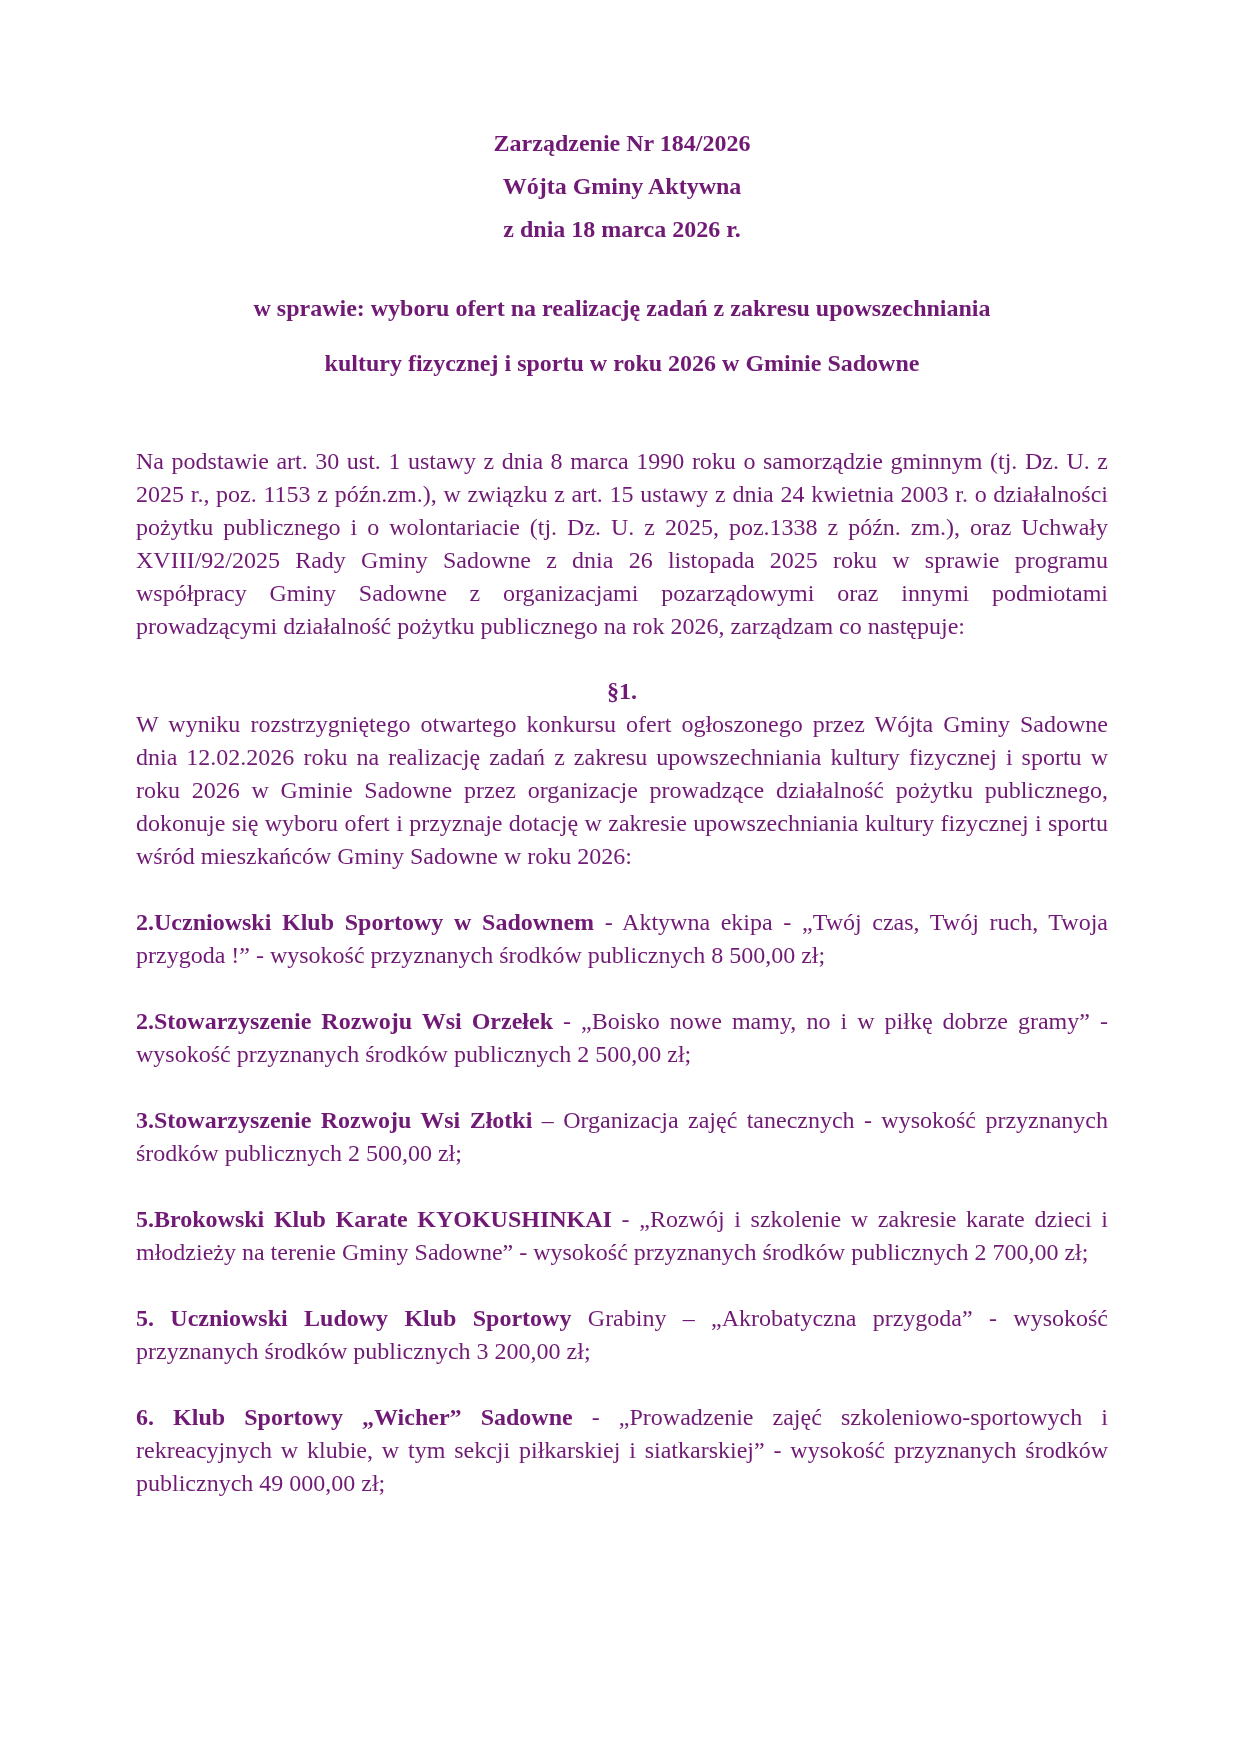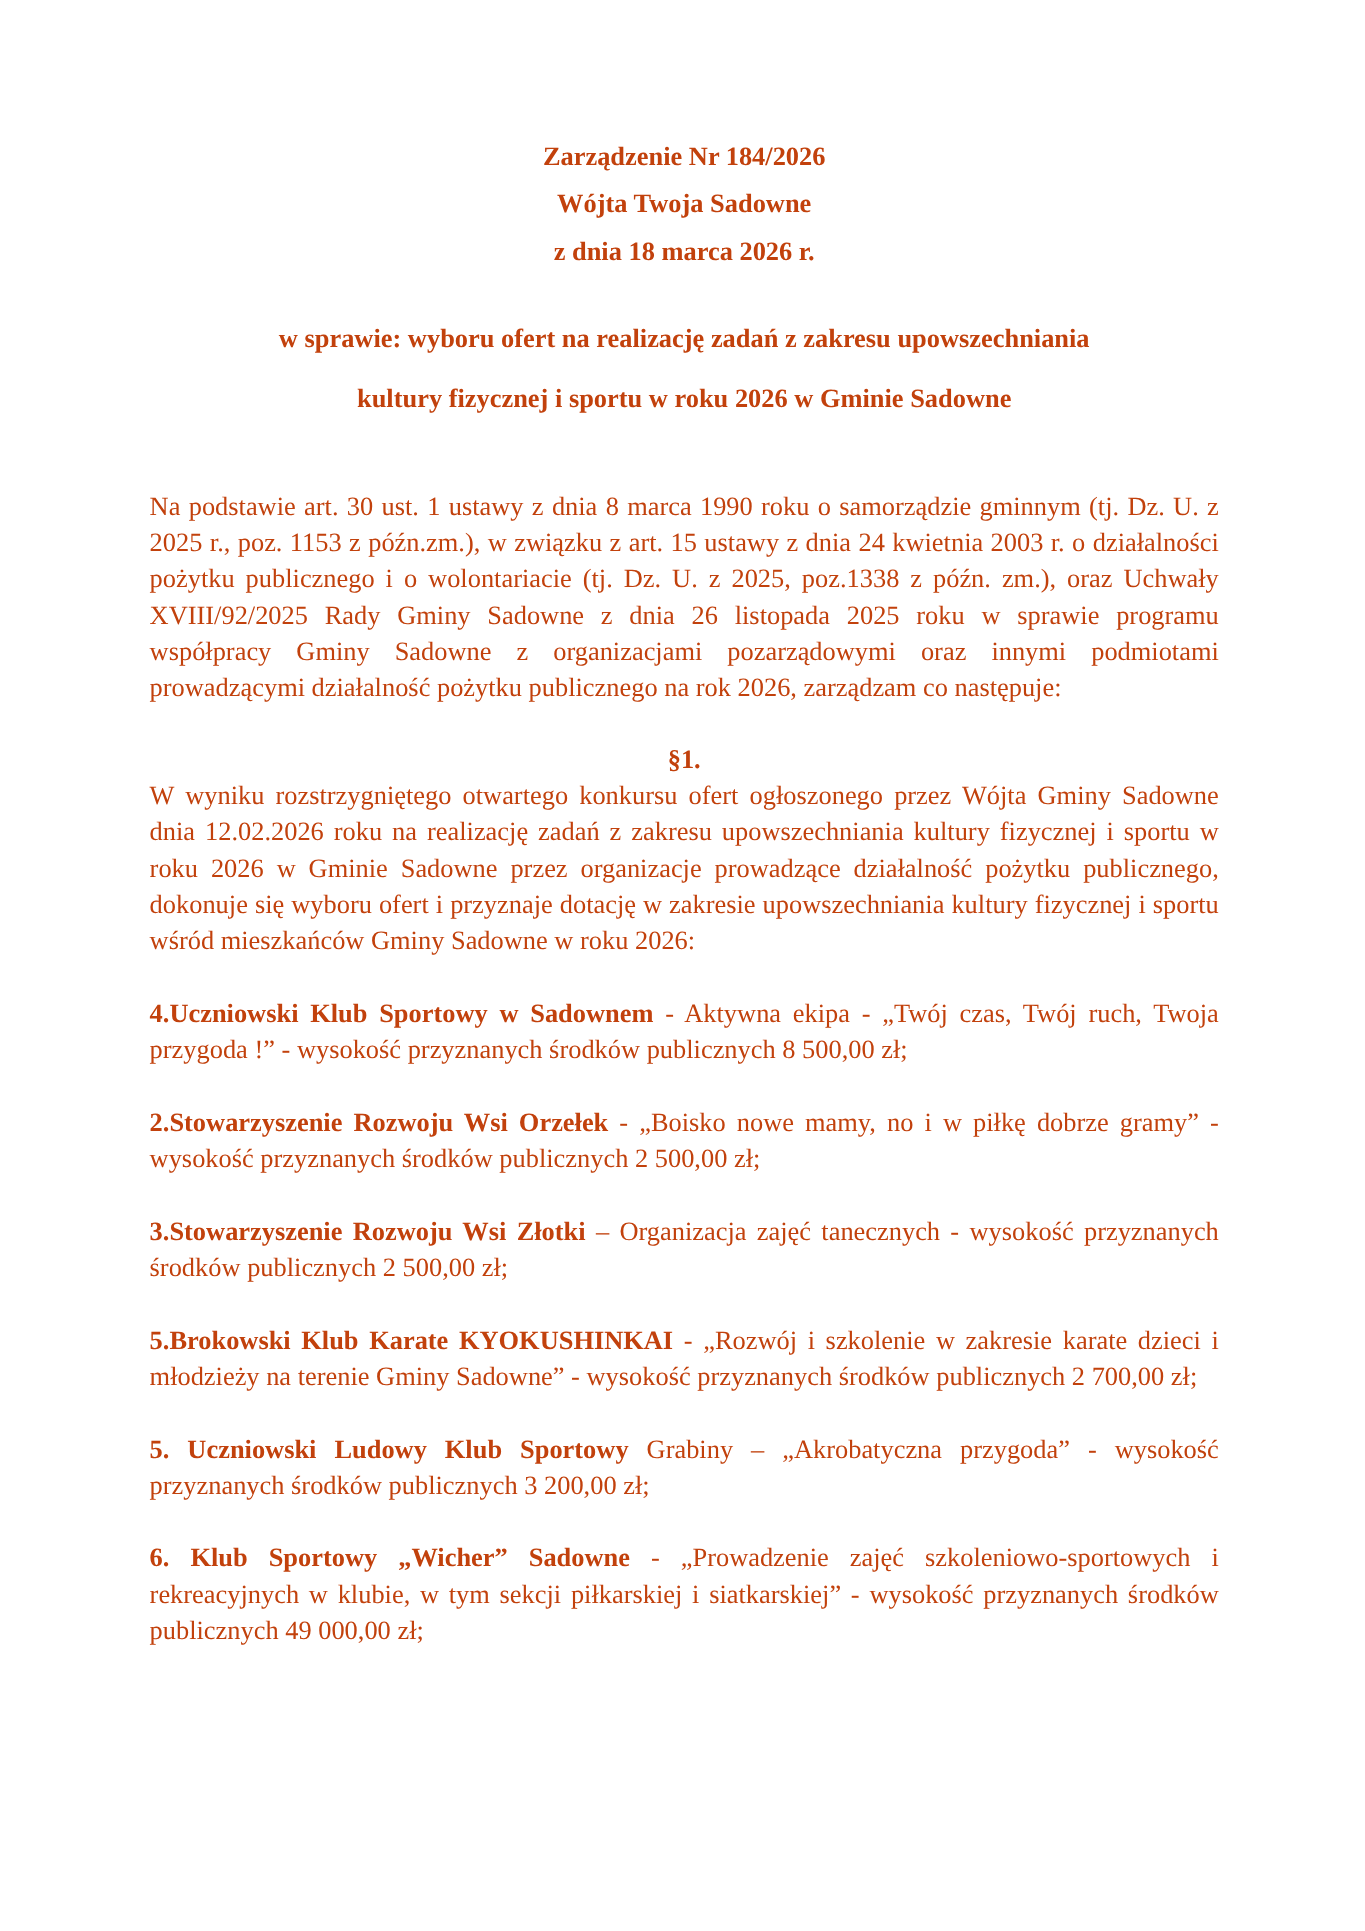--- a/index.html
+++ b/index.html
@@ -7,21 +7,21 @@
     padding: 0;
     background: #ffffff;
   }
   .page {
     position: relative;
     width: 1241px;
     height: 1755px;
     box-sizing: border-box;
     padding: 122px 133px 0 136px;
     background: #ffffff;
-    color: #c2410c;
+    color: #701a75;
     font-family: "Liberation Serif", "DejaVu Serif", serif;
     font-size: 24px;
     overflow: hidden;
   }
   .title-line {
     margin: 0;
     text-align: center;
     font-weight: bold;
     line-height: 43px;
   }
@@ -55,36 +55,36 @@
     font-weight: bold;
   }
 </style>
 </head>
 <body>
 
 <div class="page">
 
   <header>
     <p class="title-line">Zarządzenie Nr 184/2026</p>
-    <p class="title-line">Wójta Twoja Sadowne</p>
+    <p class="title-line">Wójta Gminy Aktywna</p>
     <p class="title-line">z dnia 18 marca 2026 r.</p>
 
     <div class="subject-block">
       <p class="subject-line">w sprawie: wyboru ofert na realizację zadań z zakresu upowszechniania</p>
       <p class="subject-line">kultury fizycznej i sportu w roku 2026 w Gminie Sadowne</p>
     </div>
   </header>
 
   <p class="para preamble">Na podstawie art. 30 ust. 1 ustawy z dnia 8 marca 1990 roku o samorządzie gminnym (tj. Dz. U. z 2025 r., poz. 1153 z późn.zm.), w związku z art. 15 ustawy z dnia 24 kwietnia 2003 r. o działalności pożytku publicznego i o wolontariacie (tj. Dz. U. z 2025, poz.1338 z późn. zm.), oraz Uchwały XVIII/92/2025 Rady Gminy Sadowne z dnia 26 listopada 2025 roku w sprawie programu współpracy Gminy Sadowne z organizacjami pozarządowymi oraz innymi podmiotami prowadzącymi działalność pożytku publicznego na rok 2026, zarządzam co następuje:</p>
 
   <p class="section-heading">§1.</p>
 
   <p class="para">W wyniku rozstrzygniętego otwartego konkursu ofert ogłoszonego przez Wójta Gminy Sadowne dnia 12.02.2026 roku na realizację zadań z zakresu upowszechniania kultury fizycznej i sportu w roku 2026 w Gminie Sadowne przez organizacje prowadzące działalność pożytku publicznego, dokonuje się wyboru ofert i przyznaje dotację w zakresie upowszechniania kultury fizycznej i sportu wśród mieszkańców Gminy Sadowne w roku 2026:</p>
 
-  <p class="para item"><b>4.Uczniowski Klub Sportowy w Sadownem</b><span> - Aktywna ekipa - „Twój czas, Twój ruch, Twoja przygoda !” - wysokość przyznanych środków publicznych 8 500,00 zł;</span></p>
+  <p class="para item"><b>2.Uczniowski Klub Sportowy w Sadownem</b><span> - Aktywna ekipa - „Twój czas, Twój ruch, Twoja przygoda !” - wysokość przyznanych środków publicznych 8 500,00 zł;</span></p>
 
   <p class="para item"><b>2.Stowarzyszenie Rozwoju Wsi Orzełek</b><span> - „Boisko nowe mamy, no i w piłkę dobrze gramy” - wysokość przyznanych środków publicznych 2 500,00 zł;</span></p>
 
   <p class="para item"><b>3.Stowarzyszenie Rozwoju Wsi Złotki</b><span> – Organizacja zajęć tanecznych - wysokość przyznanych środków publicznych 2 500,00 zł;</span></p>
 
   <p class="para item"><b>5.Brokowski Klub Karate KYOKUSHINKAI</b><span> - „Rozwój i szkolenie w zakresie karate dzieci i młodzieży na terenie Gminy Sadowne” - wysokość przyznanych środków publicznych 2 700,00 zł;</span></p>
 
   <p class="para item"><b>5. Uczniowski Ludowy Klub Sportowy</b><span> Grabiny – „Akrobatyczna przygoda” - wysokość przyznanych środków publicznych 3 200,00 zł;</span></p>
 
   <p class="para item"><b>6. Klub Sportowy „Wicher” Sadowne</b><span> - „Prowadzenie zajęć szkoleniowo-sportowych i rekreacyjnych w klubie, w tym sekcji piłkarskiej i siatkarskiej” - wysokość przyznanych środków publicznych 49 000,00 zł;</span></p>

